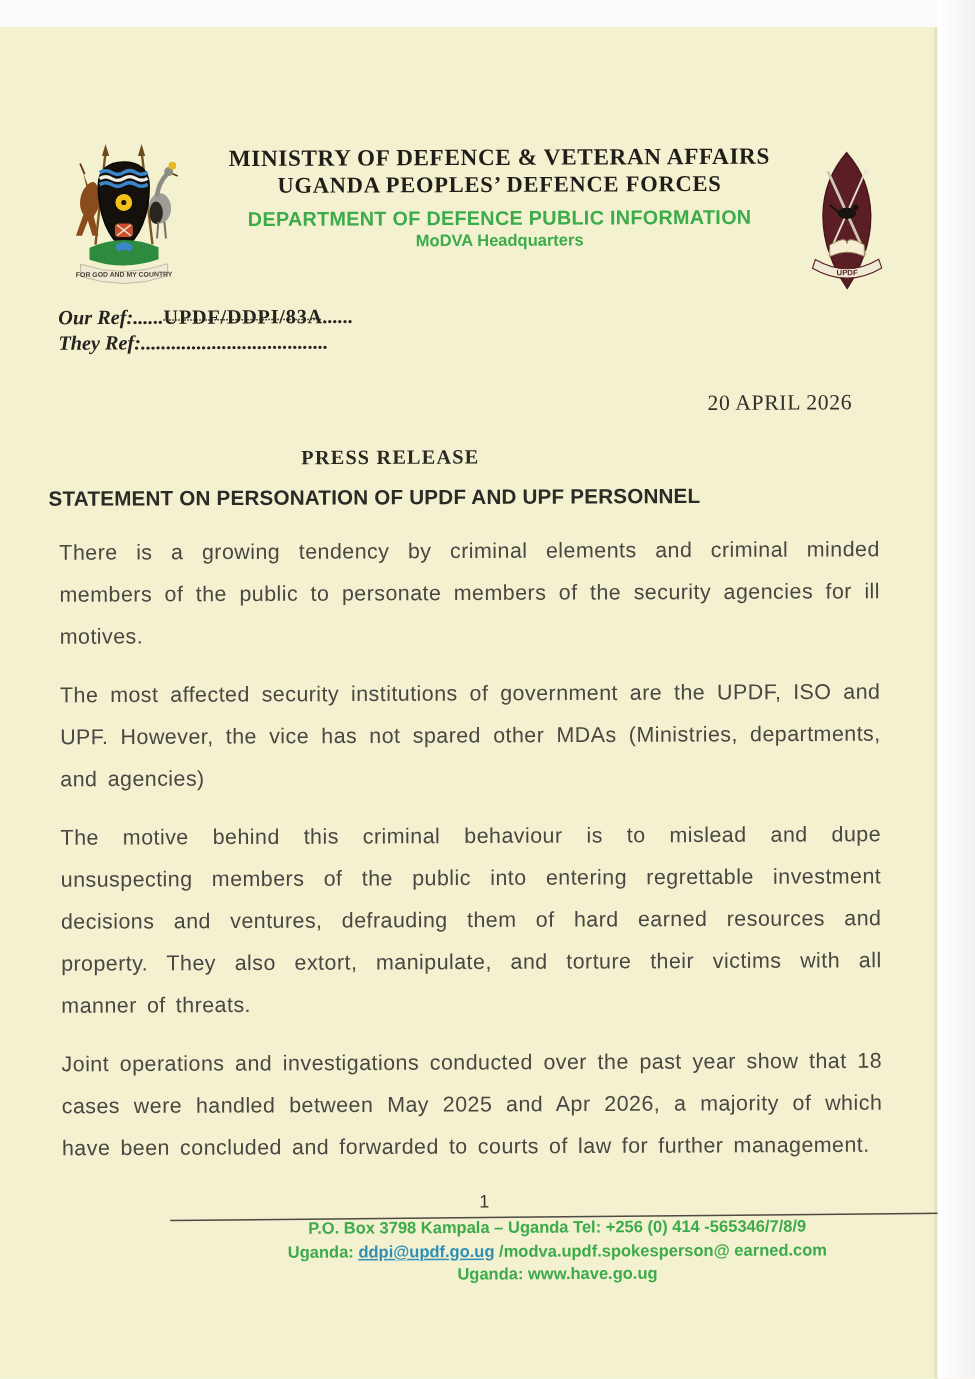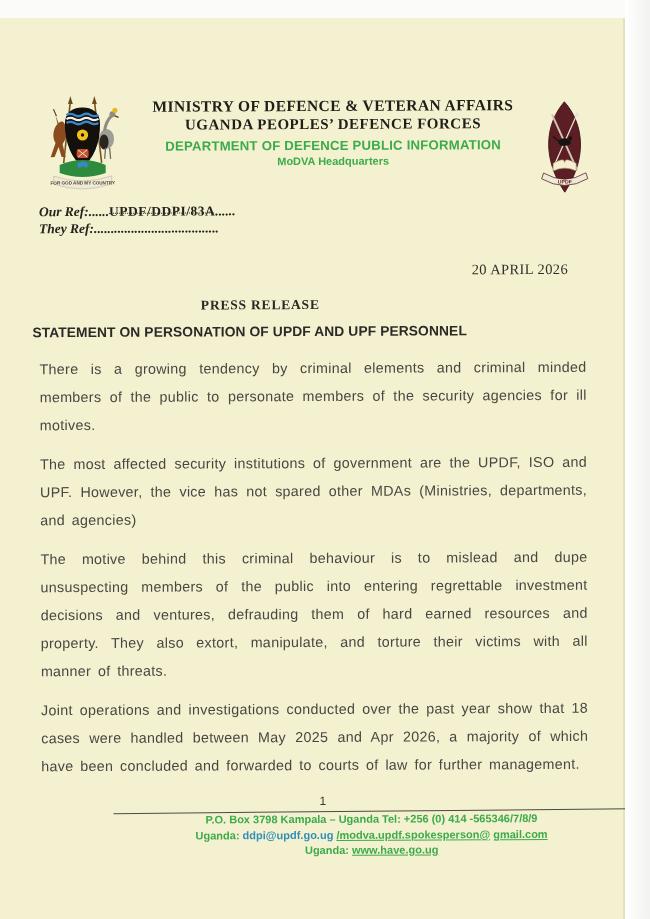--- a/index.html
+++ b/index.html
@@ -74,22 +74,22 @@
     letter-spacing: .3px; word-spacing: 2.5px;
   }
 
   
   .footer { position: absolute; left: 0; top: 776px; width: 625px; }
   .page-num { margin-left: 318px; font-size: 12px; color: #3b3832; }
   .footer-rule { margin: 3px 0 0 112px; width: 516px; height: 0;
     border-top: 1.6px solid #4c4a42; transform: rotate(-0.3deg); }
   .footer-text { margin-left: 112px; width: 516px; text-align: center;
     font-weight: bold; font-size: 11px; line-height: 15.5px; color: #3cab4a; }
-  .footer-text .lnk-teal { color: #2f8fb5; }
-  .footer-text .lnk-green { color: #3cab4a; text-decoration: underline; }
+  .footer-text .lnk-teal { color: #2f8fb5; text-decoration: underline; }
+  .footer-text .lnk-green { color: #3cab4a; }
 </style>
 </head>
 <body>
 
 <div class="paper">
   <div class="content">
 
     <div class="header-row">
 
       <svg class="logo-left" viewBox="0 0 104 100">
@@ -172,21 +172,21 @@
 
     <div class="footer">
       <div class="page-num">1</div>
       <div class="footer-rule"></div>
       <div class="footer-text">
         <div>P.O. Box 3798 Kampala – Uganda Tel:  +256 (0) 414 -565346/7/8/9</div>
         <div>
           <span>Uganda:</span>
           <span class="lnk-teal">ddpi@updf.go.ug</span>
           <span class="lnk-green">/modva.updf.spokesperson@</span>
-          <span class="lnk-green">gmail.com</span>
+          <span class="lnk-green">earned.com</span>
         </div>
         <div>
           <span>Uganda:</span>
           <span class="lnk-green">www.have.go.ug</span>
         </div>
       </div>
     </div>
 
   </div>
   <div class="paper-edge"></div>

